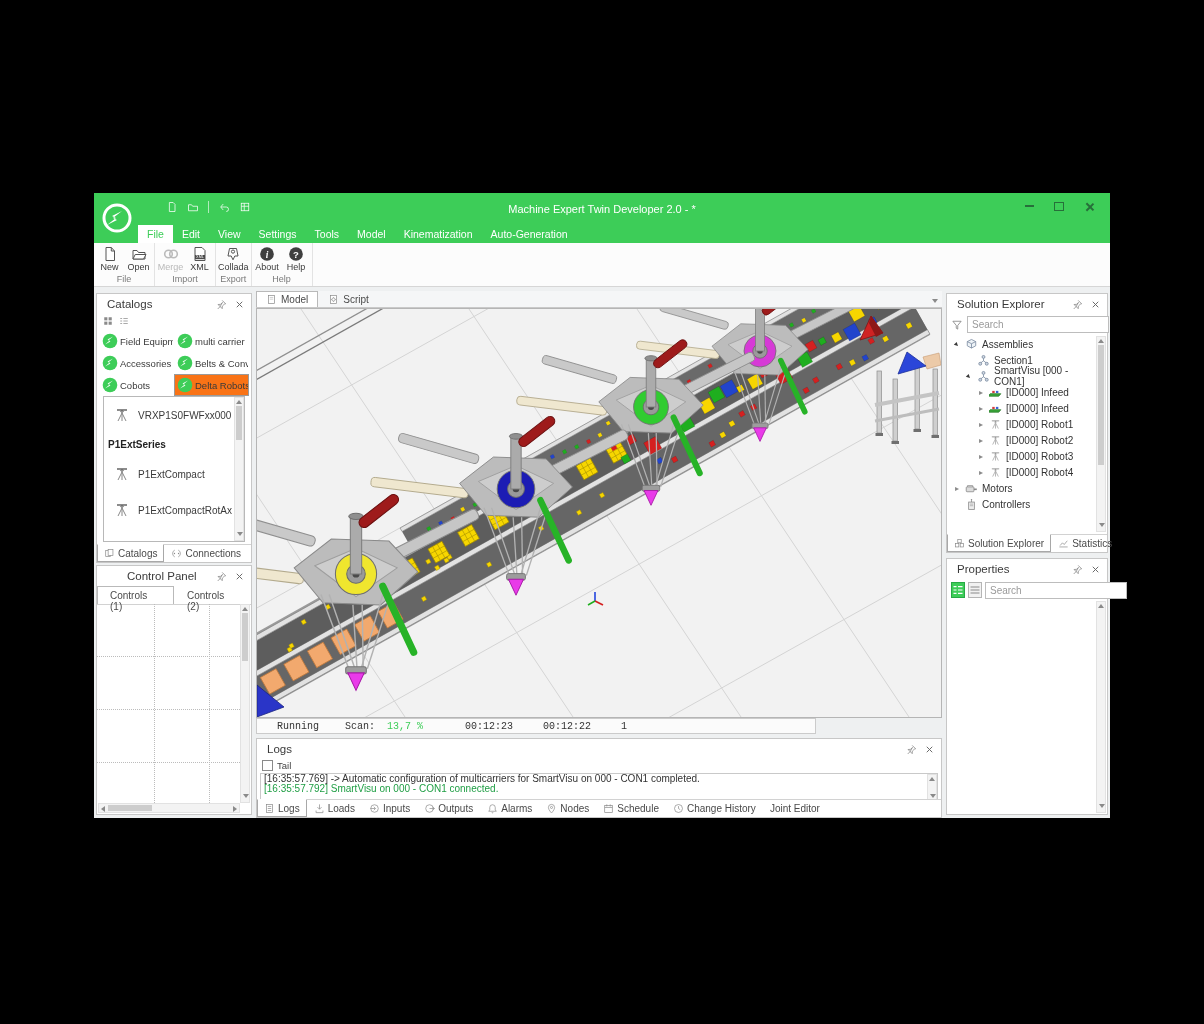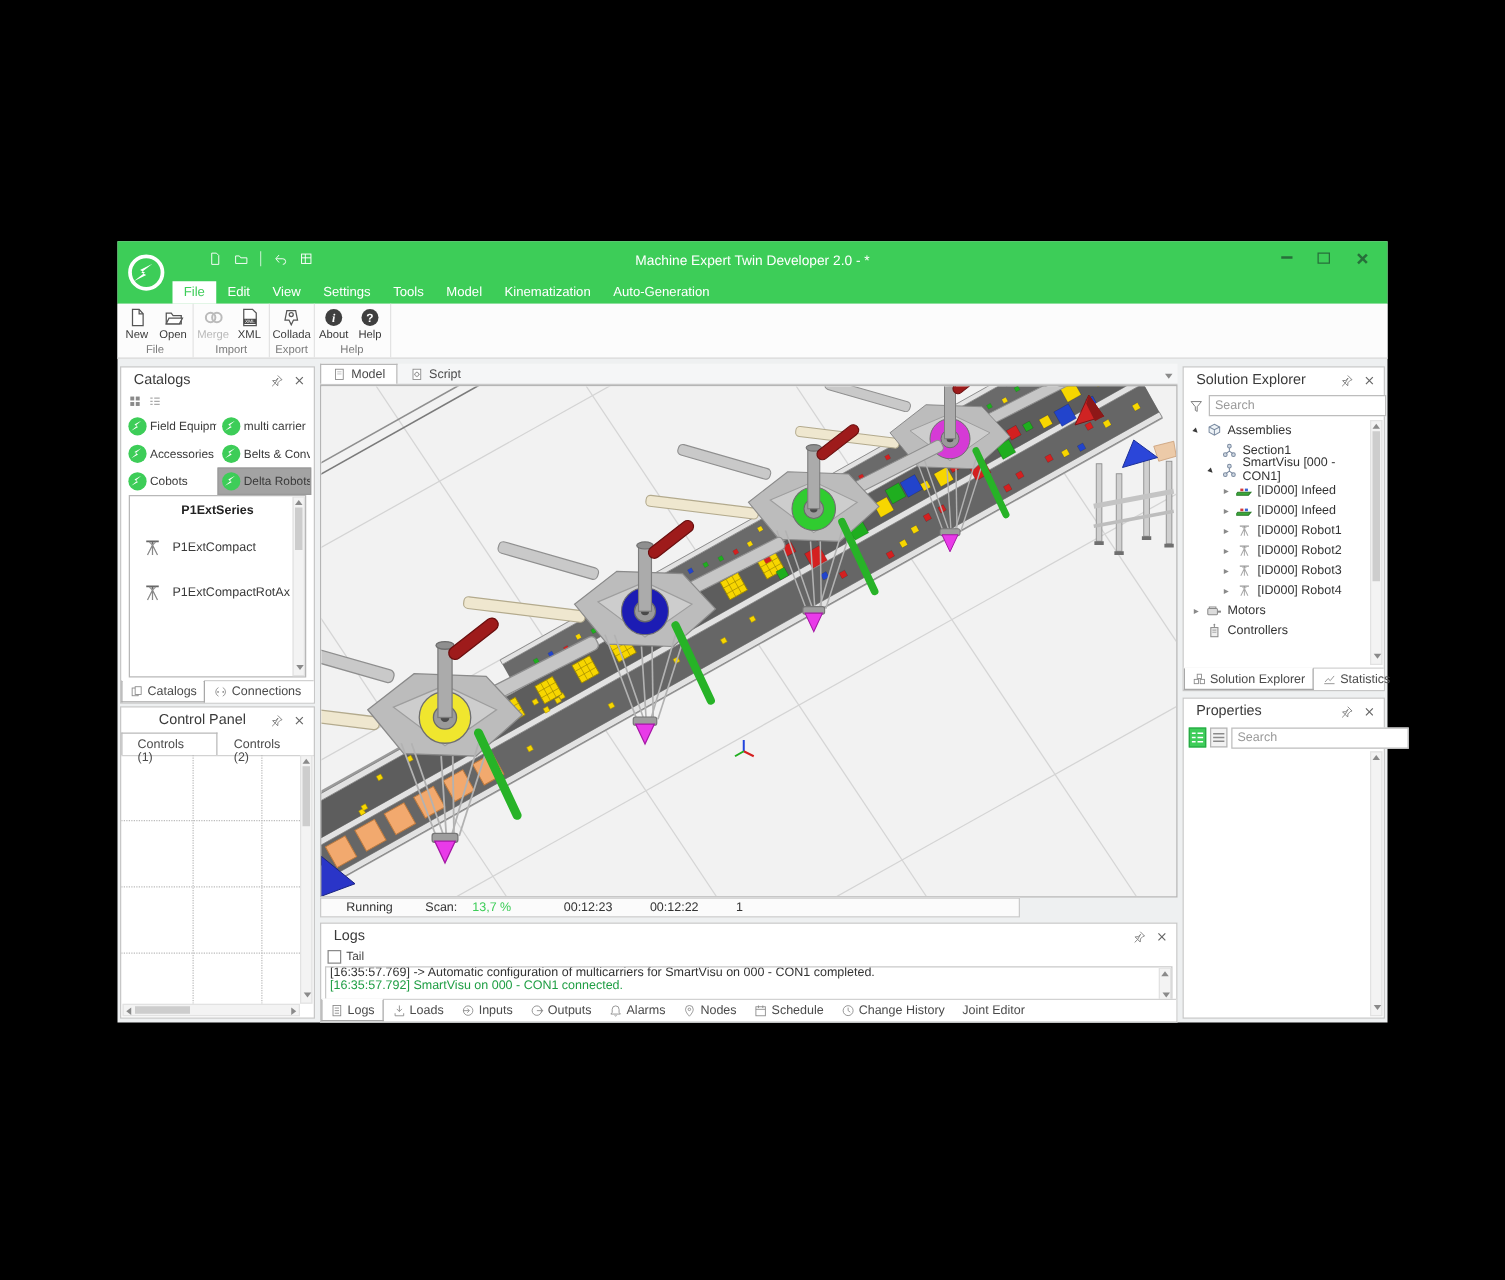--- a/index.html
+++ b/index.html
@@ -47,36 +47,36 @@
   .tri{width:0;height:0;margin:2px auto;}
   .tri.up{border-left:3px solid transparent;border-right:3px solid transparent;border-bottom:4px solid #8a8a8a;}
   .tri.dn{border-left:3px solid transparent;border-right:3px solid transparent;border-top:4px solid #8a8a8a;}
   .tri.lf{border-top:3px solid transparent;border-bottom:3px solid transparent;border-right:4px solid #8a8a8a;float:left;margin:2px;}
   .tri.rt{border-top:3px solid transparent;border-bottom:3px solid transparent;border-left:4px solid #8a8a8a;float:right;margin:2px;}
   .thumb{background:#cdcdcd;margin:0 1px;}
   
   .viewtoggles{display:flex;gap:6px;padding:2px 6px;}
   .cat-tiles{position:absolute;left:2px;right:2px;top:36px;display:grid;grid-template-columns:1fr 1fr;grid-auto-rows:22px;}
   .cat-tile{display:flex;align-items:center;gap:2px;padding:0 2px;font-size:9.5px;color:#3a3a3a;border:1px solid transparent;white-space:nowrap;overflow:hidden;}
-  .cat-tile.selected{border-color:#9a9a9a;background:#a3a3a3;}
+  .cat-tile.selected{border-color:#9a9a9a;background:#f97316;}
   .cat-list{position:absolute;left:6px;right:6px;top:102px;bottom:20px;border:1px solid #b8b8b8;overflow:hidden;}
   .cl-item{display:flex;align-items:center;gap:8px;padding:0 4px 0 10px;font-size:10px;color:#3a3a3a;}
   .cl-header{font-weight:bold;font-size:10px;color:#222;padding:6px 4px;}
   
   .cp-tabs{position:absolute;left:0;right:0;top:20px;height:18px;border-bottom:1px solid #d2d2d2;display:flex;font-size:10px;color:#4a4a4a;}
   .cp-tab{padding:3px 12px;border:1px solid transparent;border-bottom:none;}
   .cp-tab.active{border-color:#b9b9b9;background:#fff;}
   .cp-area{position:absolute;left:0;top:38px;right:11px;bottom:11px;overflow:hidden;}
   .dotv{position:absolute;top:0;bottom:0;border-left:1px dotted #bcbcbc;}
   .doth{position:absolute;left:0;right:0;border-top:1px dotted #bcbcbc;}
   
   .doctabs{position:absolute;left:162px;top:98px;width:686px;height:17px;background:#f5f6f7;border-bottom:1px solid #c9c9c9;box-sizing:border-box;}
   .doc-chevron{position:absolute;right:4px;top:6px;}
   .viewport{position:absolute;left:162px;top:115px;width:686px;height:410px;background:#f2f2f2;border:1px solid #b5b5b5;box-sizing:border-box;overflow:hidden;}
-  .statusbar{position:absolute;left:162px;top:525px;width:560px;height:16px;background:#fbfbfb;border:1px solid #cbcbcb;box-sizing:border-box;display:flex;align-items:center;font-size:10px;color:#333;}
+  .statusbar{position:absolute;left:162px;top:525px;width:560px;height:16px;background:#fbfbfb;border:1px solid #cbcbcb;box-sizing:border-box;display:flex;align-items:center;font-size:10px;color:#333;font-family:Liberation Mono, monospace;}
   .statusbar span{white-space:pre;}
   .scan-green{color:#3dcd58;}
   
   .tailrow{position:absolute;left:5px;top:21px;display:flex;align-items:center;gap:4px;font-size:9.5px;color:#444;}
   .chk{width:9px;height:9px;border:1px solid #8a8a8a;background:#fff;}
   .loglist{position:absolute;left:3px;right:3px;top:34px;height:29px;border:1px solid #c9c9c9;overflow:hidden;background:#fff;}
   .logline{font-size:10px;line-height:9.6px;padding-left:3px;white-space:nowrap;color:#333;}
   .logline.green{color:#1f9e44;}
   
   .searchrow{position:absolute;left:4px;right:4px;top:22px;height:17px;display:flex;align-items:center;gap:4px;}
@@ -233,21 +233,21 @@
                 <text x="8" y="11.6" font-size="9.5" font-weight="bold" fill="#fff" text-anchor="middle" font-family="Liberation Sans,sans-serif">?</text>
               </svg>
             </span>
             <span class="lbl">Help</span>
           </div>
         </div>
         <div class="rgroup-label">Help</div>
       </div>
     </div>
 
-  <div class="panel" id="catalogs-panel" style="left:2px;top:100px;width:156px;height:270px;text-align:center;">
+  <div class="panel" id="catalogs-panel" style="left:2px;top:100px;width:156px;height:270px;">
     <div class="phead">
       <span class="hicon"></span>
       <span>Catalogs</span>
       <span class="sp"></span>
       <span class="hbtn">
           <svg width="11" height="11" viewBox="0 0 16 16">
             <path d="M9 2l5 5-2 .6-2.8 2.8L9 14 6 11 2.5 14.5M6 11l-3-3 3.6-.2L9.4 5z" fill="none" stroke="#777"></path>
           </svg>
         </span>
       <span class="hbtn">
@@ -326,20 +326,30 @@
           </span>
           <span>Delta Robots</span>
         </div>
       </div>
     <div class="cat-list">
       <div class="vscroll" style="right:0;top:0;bottom:0;">
         <div class="tri up"></div>
           <div class="thumb" style="height:34px;"></div>
         <div class="tri dn" style="position:absolute;bottom:2px;left:2px;"></div>
       </div>
+    <div class="cl-item" style="height: 36px;">
+          <span>
+            <svg width="16" height="16" viewBox="0 0 16 16">
+              <path d="M3 3h10M8 3v3" stroke="#666" stroke-width="1.4"></path>
+              <path d="M8 6 4 14M8 6l4 8M8 6v8" stroke="#888"></path>
+              <path d="M5.5 3.6 8 6M10.5 3.6 8 6" stroke="#999"></path>
+            </svg>
+          </span>
+          <span>VRXP1S0FWFxx000</span>
+        </div>
         <div class="cl-header">P1ExtSeries</div>
         <div class="cl-item" style="height: 36px;">
           <span>
             <svg width="16" height="16" viewBox="0 0 16 16">
               <path d="M3 3h10M8 3v3" stroke="#666" stroke-width="1.4"></path>
               <path d="M8 6 4 14M8 6l4 8M8 6v8" stroke="#888"></path>
               <path d="M5.5 3.6 8 6M10.5 3.6 8 6" stroke="#999"></path>
             </svg>
           </span>
           <span>P1ExtCompact</span>

